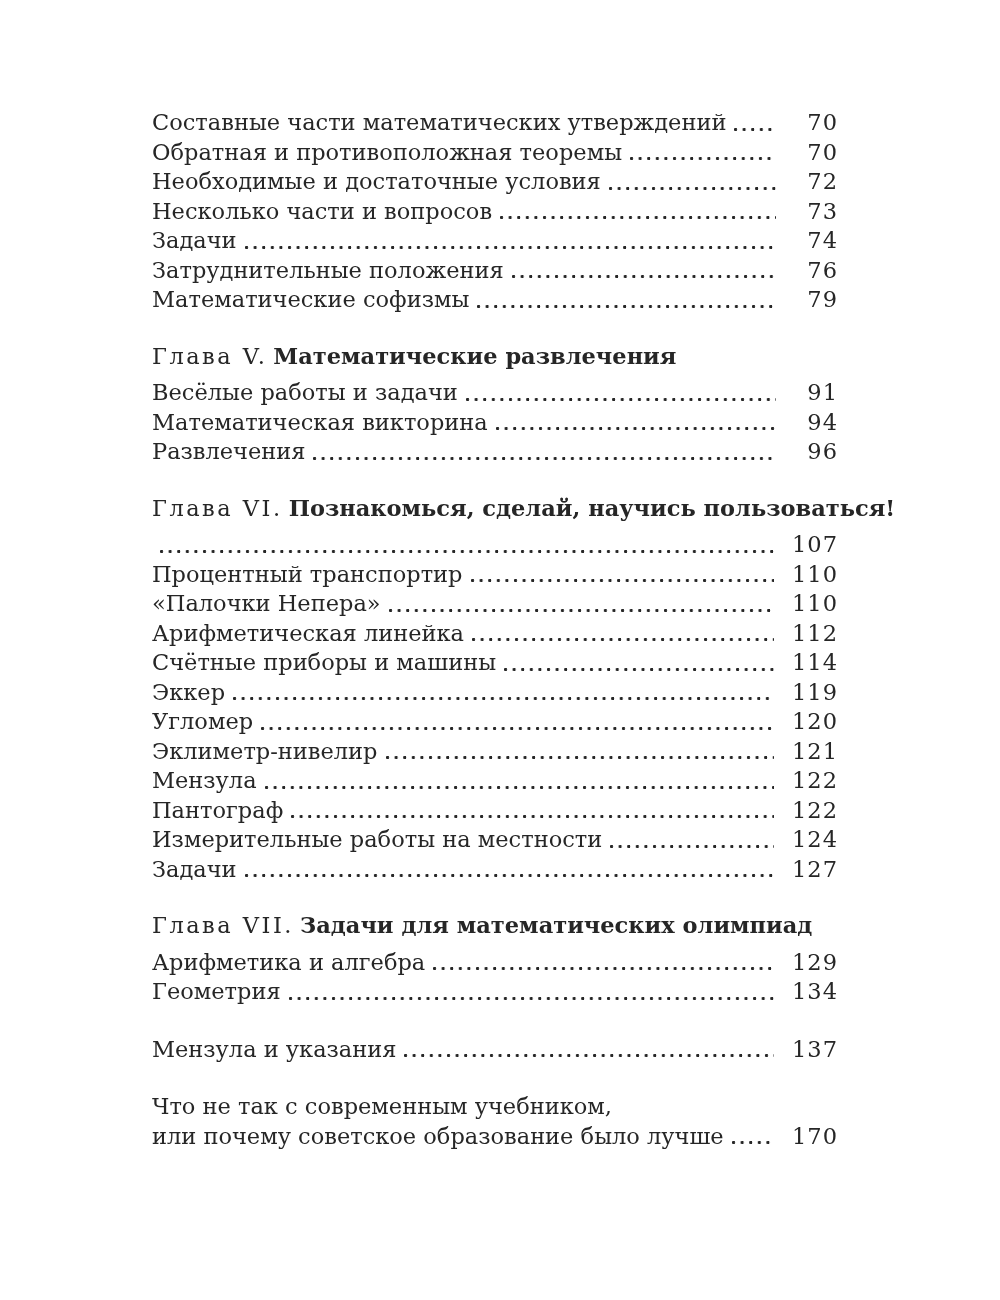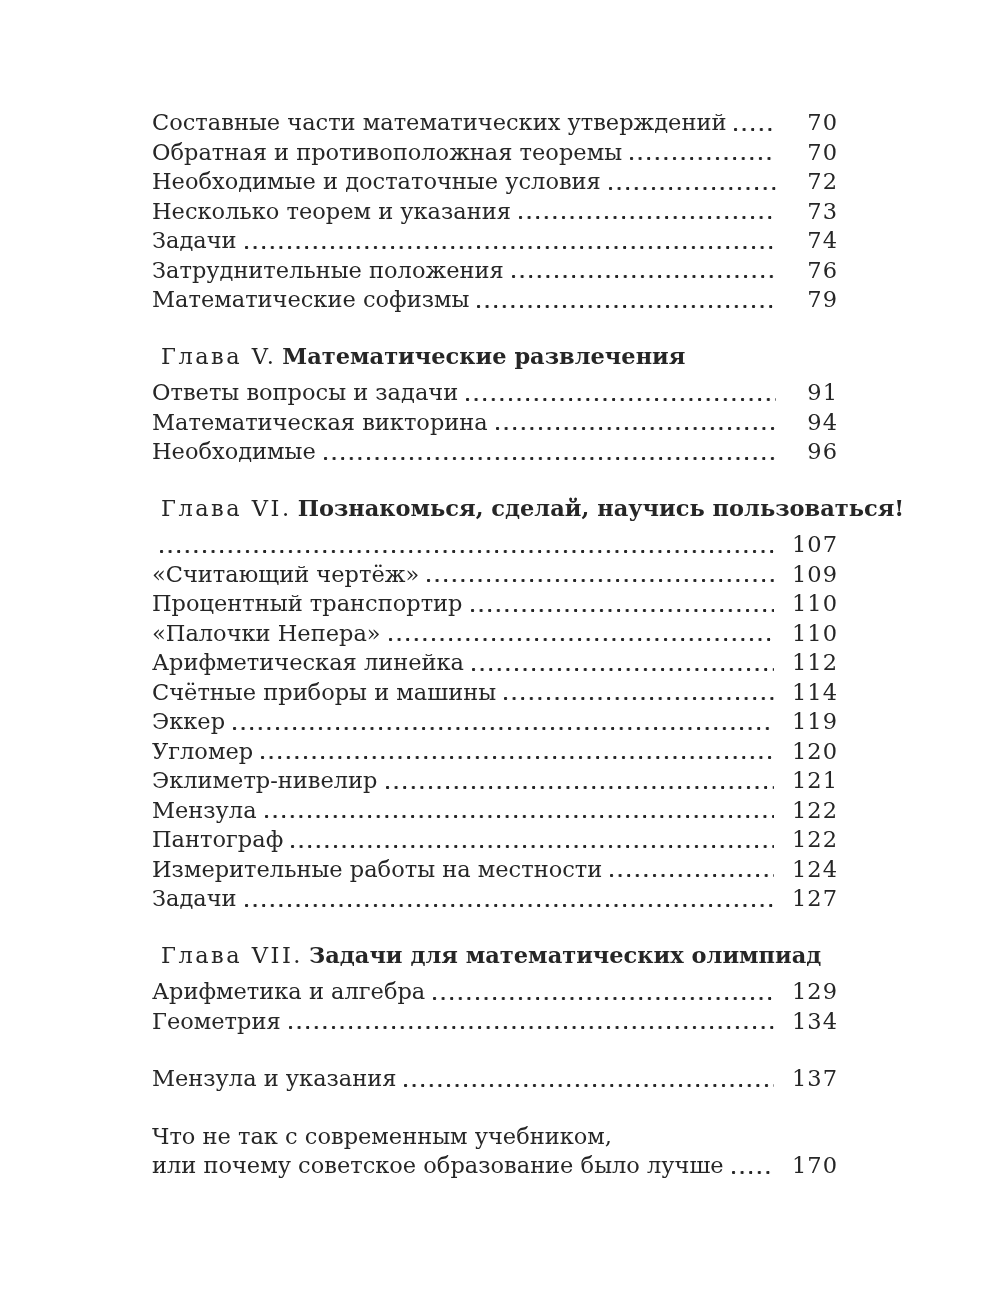--- a/index.html
+++ b/index.html
@@ -18,21 +18,21 @@
   .page {
     box-sizing: border-box;
     width: 986px;
     height: 1300px;
     padding: 80px 148px 0 152px;
   }
   .toc-section { margin-top: 27px; }
   .toc-section:first-child { margin-top: 0; }
   .toc-section.no-heading { margin-top: 28px; }
   .chapter-heading {
-    margin: 0 0 7px 9px;
+    margin: 0 0 7px 0;
     font-size: 22.5px;
     line-height: 29.5px;
     font-weight: normal;
     white-space: nowrap;
   }
   .chapter-prefix { letter-spacing: 2.5px; }
   .chapter-title { font-weight: bold; margin-left: 6px; }
   .toc-row {
     display: flex;
     align-items: baseline;
@@ -77,21 +77,21 @@
           <span class="entry-title">Обратная и противоположная теоремы</span>
           <span class="leader"></span>
           <span class="entry-page">70</span>
         </div>
         <div class="toc-row">
           <span class="entry-title">Необходимые и достаточные условия</span>
           <span class="leader"></span>
           <span class="entry-page">72</span>
         </div>
         <div class="toc-row">
-          <span class="entry-title">Несколько теорем и указания</span>
+          <span class="entry-title">Несколько части и вопросов</span>
           <span class="leader"></span>
           <span class="entry-page">73</span>
         </div>
         <div class="toc-row">
           <span class="entry-title">Задачи</span>
           <span class="leader"></span>
           <span class="entry-page">74</span>
         </div>
         <div class="toc-row">
           <span class="entry-title">Затруднительные положения</span>
@@ -100,45 +100,40 @@
         </div>
         <div class="toc-row">
           <span class="entry-title">Математические софизмы</span>
           <span class="leader"></span>
           <span class="entry-page">79</span>
         </div>
       </section>
       <section class="toc-section">
         <h2 class="chapter-heading"><span class="chapter-prefix">Глава V.</span><span class="chapter-title">Математические развлечения</span></h2>
         <div class="toc-row">
-          <span class="entry-title">Ответы вопросы и задачи</span>
+          <span class="entry-title">Весёлые работы и задачи</span>
           <span class="leader"></span>
           <span class="entry-page">91</span>
         </div>
         <div class="toc-row">
           <span class="entry-title">Математическая викторина</span>
           <span class="leader"></span>
           <span class="entry-page">94</span>
         </div>
         <div class="toc-row">
-          <span class="entry-title">Необходимые</span>
+          <span class="entry-title">Развлечения</span>
           <span class="leader"></span>
           <span class="entry-page">96</span>
         </div>
       </section>
       <section class="toc-section">
         <h2 class="chapter-heading"><span class="chapter-prefix">Глава VI.</span><span class="chapter-title">Познакомься, сделай, научись пользоваться!</span></h2>
         <div class="toc-row">
           <span class="leader"></span>
           <span class="entry-page">107</span>
-        </div>
-        <div class="toc-row">
-          <span class="entry-title">«Считающий чертёж»</span>
-          <span class="leader"></span>
-          <span class="entry-page">109</span>
         </div>
         <div class="toc-row">
           <span class="entry-title">Процентный транспортир</span>
           <span class="leader"></span>
           <span class="entry-page">110</span>
         </div>
         <div class="toc-row">
           <span class="entry-title">«Палочки Непера»</span>
           <span class="leader"></span>
           <span class="entry-page">110</span>

